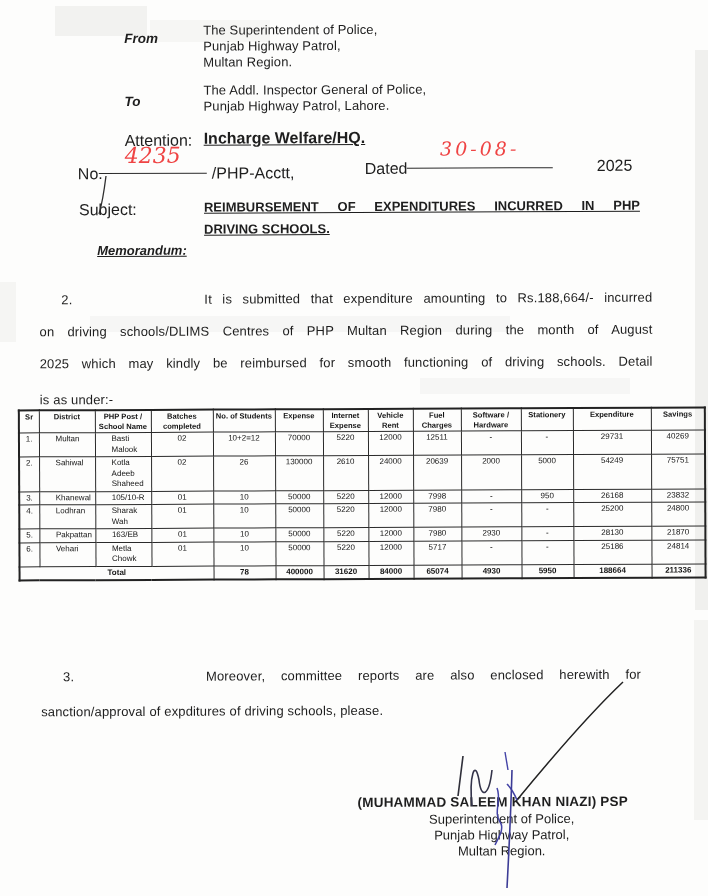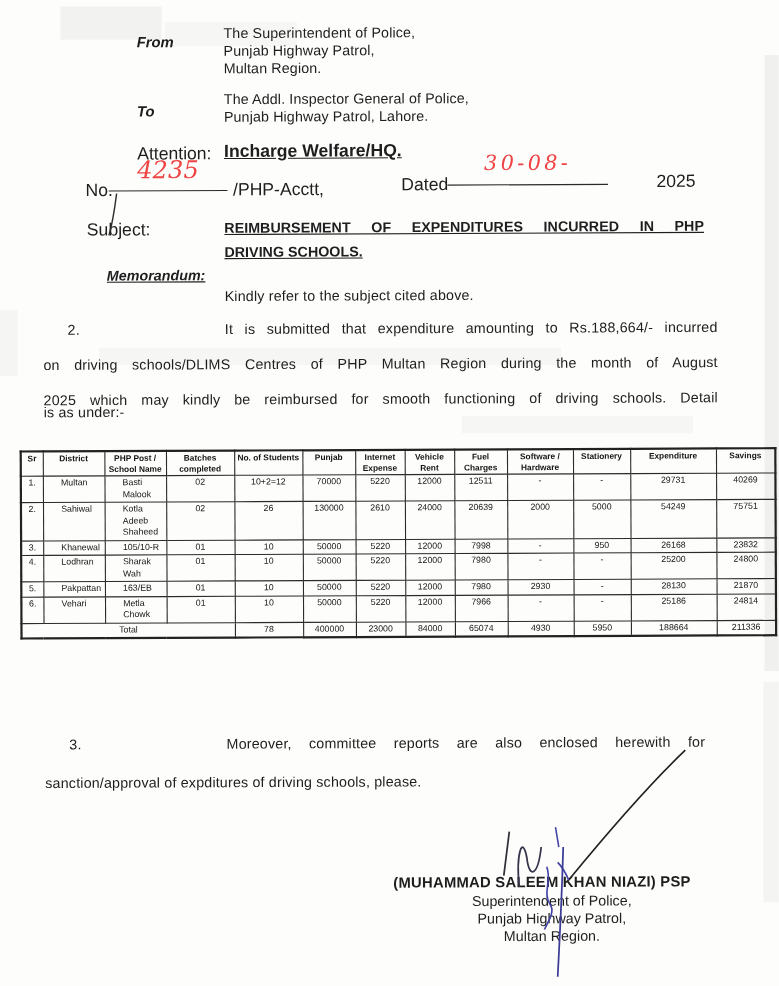--- a/index.html
+++ b/index.html
@@ -32,21 +32,21 @@
     border-collapse:collapse;table-layout:fixed;width:686px;
     font-size:8px;color:#151515;
   }
   table.exp th,table.exp td{
     border:1px solid #2b2b2b;padding:1px 2px;vertical-align:top;
     overflow:hidden;word-wrap:break-word;
   }
   table.exp th{font-size:7.6px;line-height:9.5px;text-align:center;font-weight:bold;}
   table.exp td{font-size:8px;line-height:10.5px;text-align:center;}
   table.exp td.l{text-align:left;padding-left:16px;}
-  table.exp tr.total td{font-weight:normal;}
+  table.exp tr.total td{font-weight:bold;}
   table.exp{border:2px solid #222;}
 
   .sig-name{font-weight:bold;font-size:13.5px;letter-spacing:.2px;}
   .sig-lines{font-size:13px;line-height:16px;white-space:pre-line;text-align:center;}
   svg.ink{position:absolute;inset:0;pointer-events:none;}
 </style>
 </head>
 <body>
 
 <div class="smudge" style="left:55px;top:6px;width:92px;height:30px;"></div>
@@ -78,27 +78,26 @@
   <span class="abs uline" style="left:408px;top:138px;width:146px;height:30px;"><span class="hand" style="font-size:19px;letter-spacing:3px;">30-08-</span></span>
   <div class="abs plain" style="left:562px;top:158px;margin-left:36px;">2025</div>
 
   <div class="abs plain" style="left:80px;top:200px;">Subject:</div>
   <div class="abs subject-block" style="left:205px;top:196px;">
     <div class="jl bold-u">REIMBURSEMENT OF EXPENDITURES INCURRED IN PHP</div>
     <div class="bold-u">DRIVING SCHOOLS.</div>
   </div>
 
   <div class="abs memo-h" style="left:62px;top:242px;">Memorandum:</div>
-  <div class="abs bodyline" style="left:205px;top:261px;">Kindly refer to the subject cited above.</div>
 
   <div class="abs bodyline" style="left:62px;top:291px;">2.</div>
   <div class="abs bodyline jl" style="left:205px;top:291px;width:448px;">It is submitted that expenditure amounting to Rs.188,664/- incurred</div>
   <div class="abs bodyline jl" style="left:40px;top:323px;width:613px;">on driving schools/DLIMS Centres of PHP Multan Region during the month of August</div>
   <div class="abs bodyline jl" style="left:40px;top:355px;width:613px;">2025 which may kindly be reimbursed for smooth functioning of driving schools. Detail</div>
-  <div class="abs bodyline" style="left:40px;top:366px;text-align:right;">is as under:-</div>
+  <div class="abs bodyline" style="left:40px;top:391px;text-align:right;">is as under:-</div>
 
   <div class="abs" style="left:18px;top:408px;">
     <table class="exp">
       <colgroup>
         <col style="width:20px">
           <col style="width:56px">
           <col style="width:56px">
         <col style="width:62px">
           <col style="width:62px">
           <col style="width:48px">
@@ -110,21 +109,21 @@
           <col style="width:78px">
         <col style="width:54px">
       </colgroup>
       <thead>
           <tr id="tbl-head">
             <th>Sr</th>
             <th>District</th>
             <th>PHP Post / School Name</th>
             <th>Batches completed</th>
             <th>No. of Students</th>
-            <th>Punjab</th>
+            <th>Expense</th>
             <th>Internet Expense</th>
             <th>Vehicle Rent</th>
             <th>Fuel Charges</th>
             <th>Software / Hardware</th>
             <th>Stationery</th>
             <th>Expenditure</th>
             <th>Savings</th>
           </tr>
         </thead>
       <tbody id="tbl-body">
@@ -205,31 +204,31 @@
           </tr>
           <tr>
             <td>6.</td>
             <td class="l">Vehari</td>
             <td class="l">Metla Chowk</td>
             <td>01</td>
             <td>10</td>
             <td>50000</td>
             <td>5220</td>
             <td>12000</td>
-            <td>7966</td>
+            <td>5717</td>
             <td>-</td>
             <td>-</td>
             <td>25186</td>
             <td>24814</td>
           </tr>
           <tr class="total">
             <td colspan="4">Total</td>
             <td>78</td>
             <td>400000</td>
-            <td>23000</td>
+            <td>31620</td>
             <td>84000</td>
             <td>65074</td>
             <td>4930</td>
             <td>5950</td>
             <td>188664</td>
             <td>211336</td>
           </tr>
         </tbody>
     </table>
   </div>

